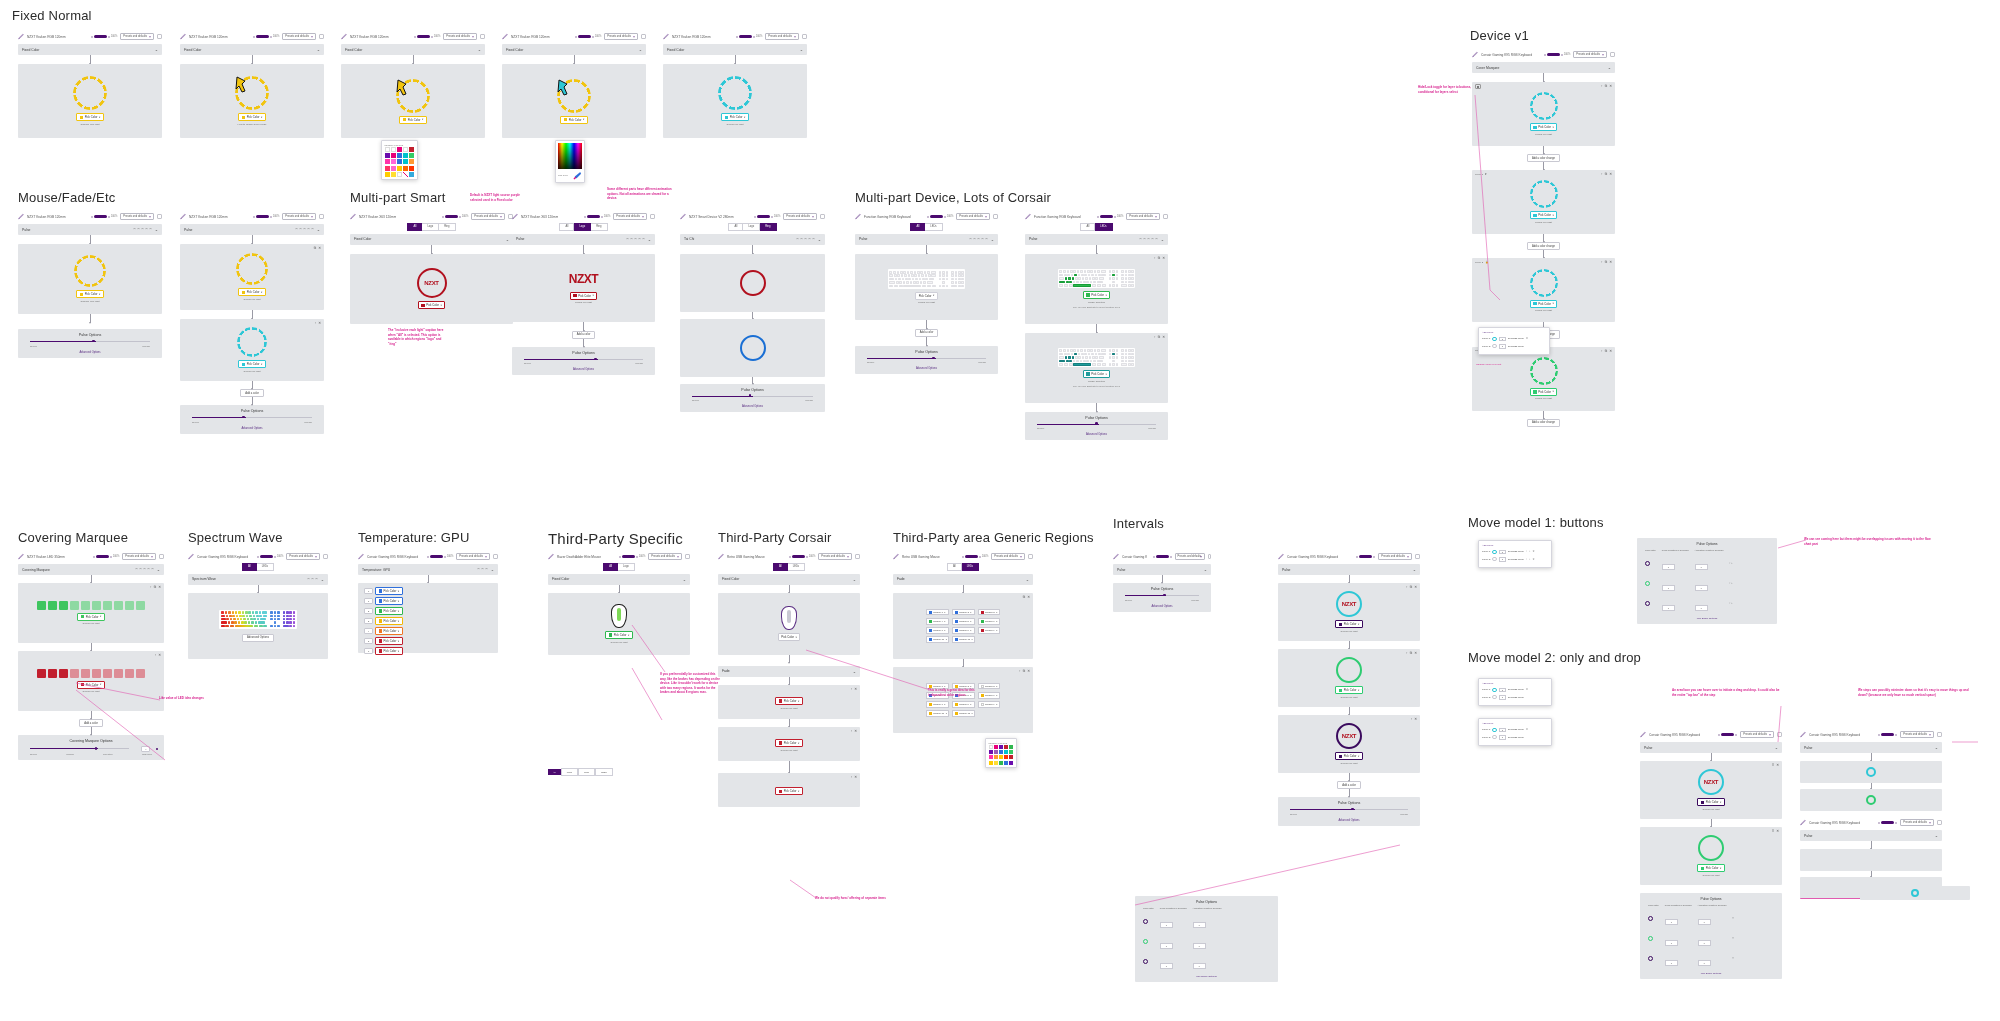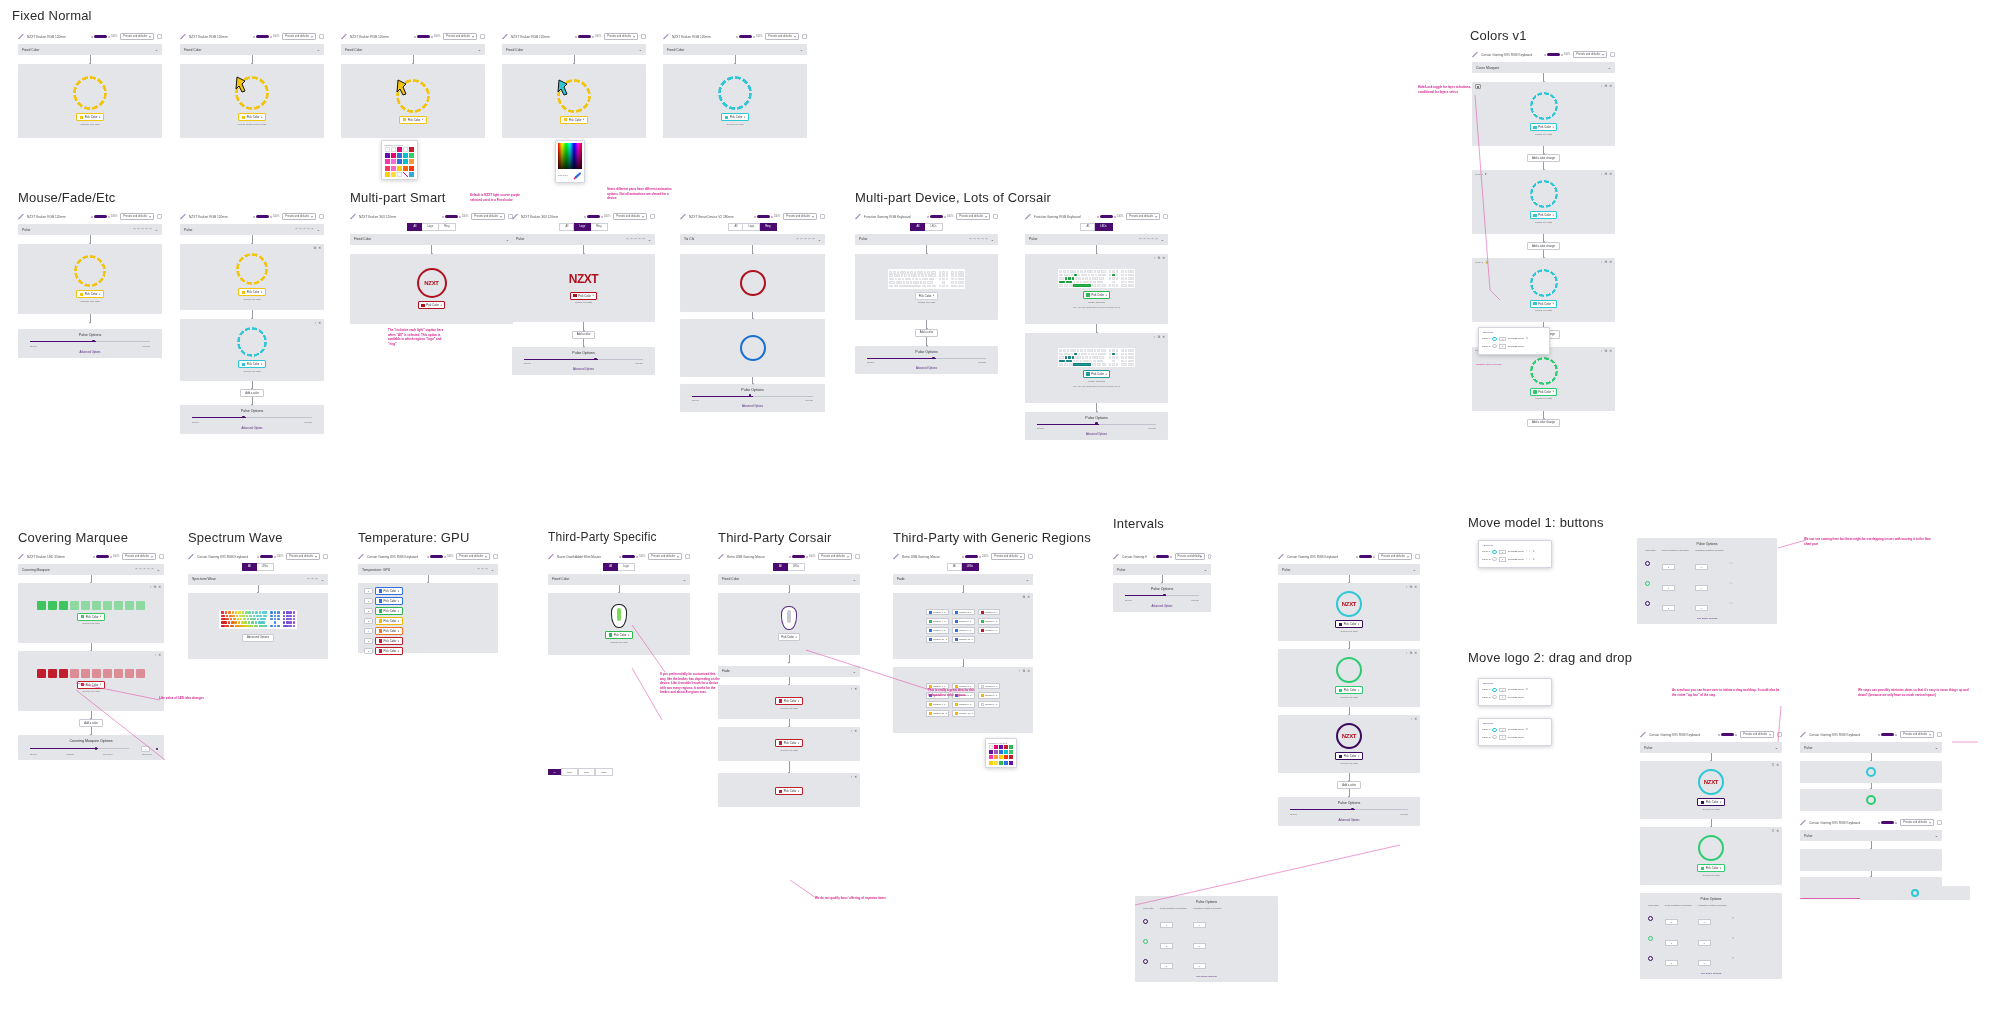--- a/index.html
+++ b/index.html
@@ -217,30 +217,30 @@
 </style>
 </head>
 <body>
 
 <div class="board">
 
   <div class="sec-title" style="left:12px;top:8px;font-size:13px">Fixed Normal</div>
   <div class="sec-title" style="left:18px;top:190px;font-size:13px">Mouse/Fade/Etc</div>
   <div class="sec-title" style="left:350px;top:190px;font-size:13px">Multi-part Smart</div>
   <div class="sec-title" style="left:855px;top:190px;font-size:13px">Multi-part Device, Lots of Corsair</div>
-  <div class="sec-title" style="left:1470px;top:28px;font-size:13px">Colors v1</div>
+  <div class="sec-title" style="left:1470px;top:28px;font-size:13px">Device v1</div>
   <div class="sec-title" style="left:18px;top:530px;font-size:13px">Covering Marquee</div>
   <div class="sec-title" style="left:188px;top:530px;font-size:13px">Spectrum Wave</div>
   <div class="sec-title" style="left:358px;top:530px;font-size:13px">Temperature: GPU</div>
-  <div class="sec-title" style="left:548px;top:530px;font-size:12px">Third-Party Specific</div>
+  <div class="sec-title" style="left:548px;top:530px;font-size:15px">Third-Party Specific</div>
   <div class="sec-title" style="left:718px;top:530px;font-size:13px">Third-Party Corsair</div>
-  <div class="sec-title" style="left:893px;top:530px;font-size:13px">Third-Party with Generic Regions</div>
+  <div class="sec-title" style="left:893px;top:530px;font-size:13px">Third-Party area Generic Regions</div>
   <div class="sec-title" style="left:1113px;top:516px;font-size:13px">Intervals</div>
   <div class="sec-title" style="left:1468px;top:515px;font-size:13px">Move model 1: buttons</div>
-  <div class="sec-title" style="left:1468px;top:650px;font-size:13px">Move logo 2: drag and drop</div>
+  <div class="sec-title" style="left:1468px;top:650px;font-size:13px">Move model 2: only and drop</div>
 
   <div class="frame" style="left:18px;top:32px;width:144px">
     <div class="dev-hdr">
       <svg class="dev-pencil" viewBox="0 0 10 10">
           <path d="M8 1 L9 2 L3 8 L1 9 L2 7 Z" fill="none" stroke="#5a2d82" stroke-width=".8"></path>
         </svg>
       <span class="dev-name">NZXT Kraken RGB 120mm</span>
       <span class="dev-spacer"></span>
       <span class="bright">
           <i class="dot"></i>

